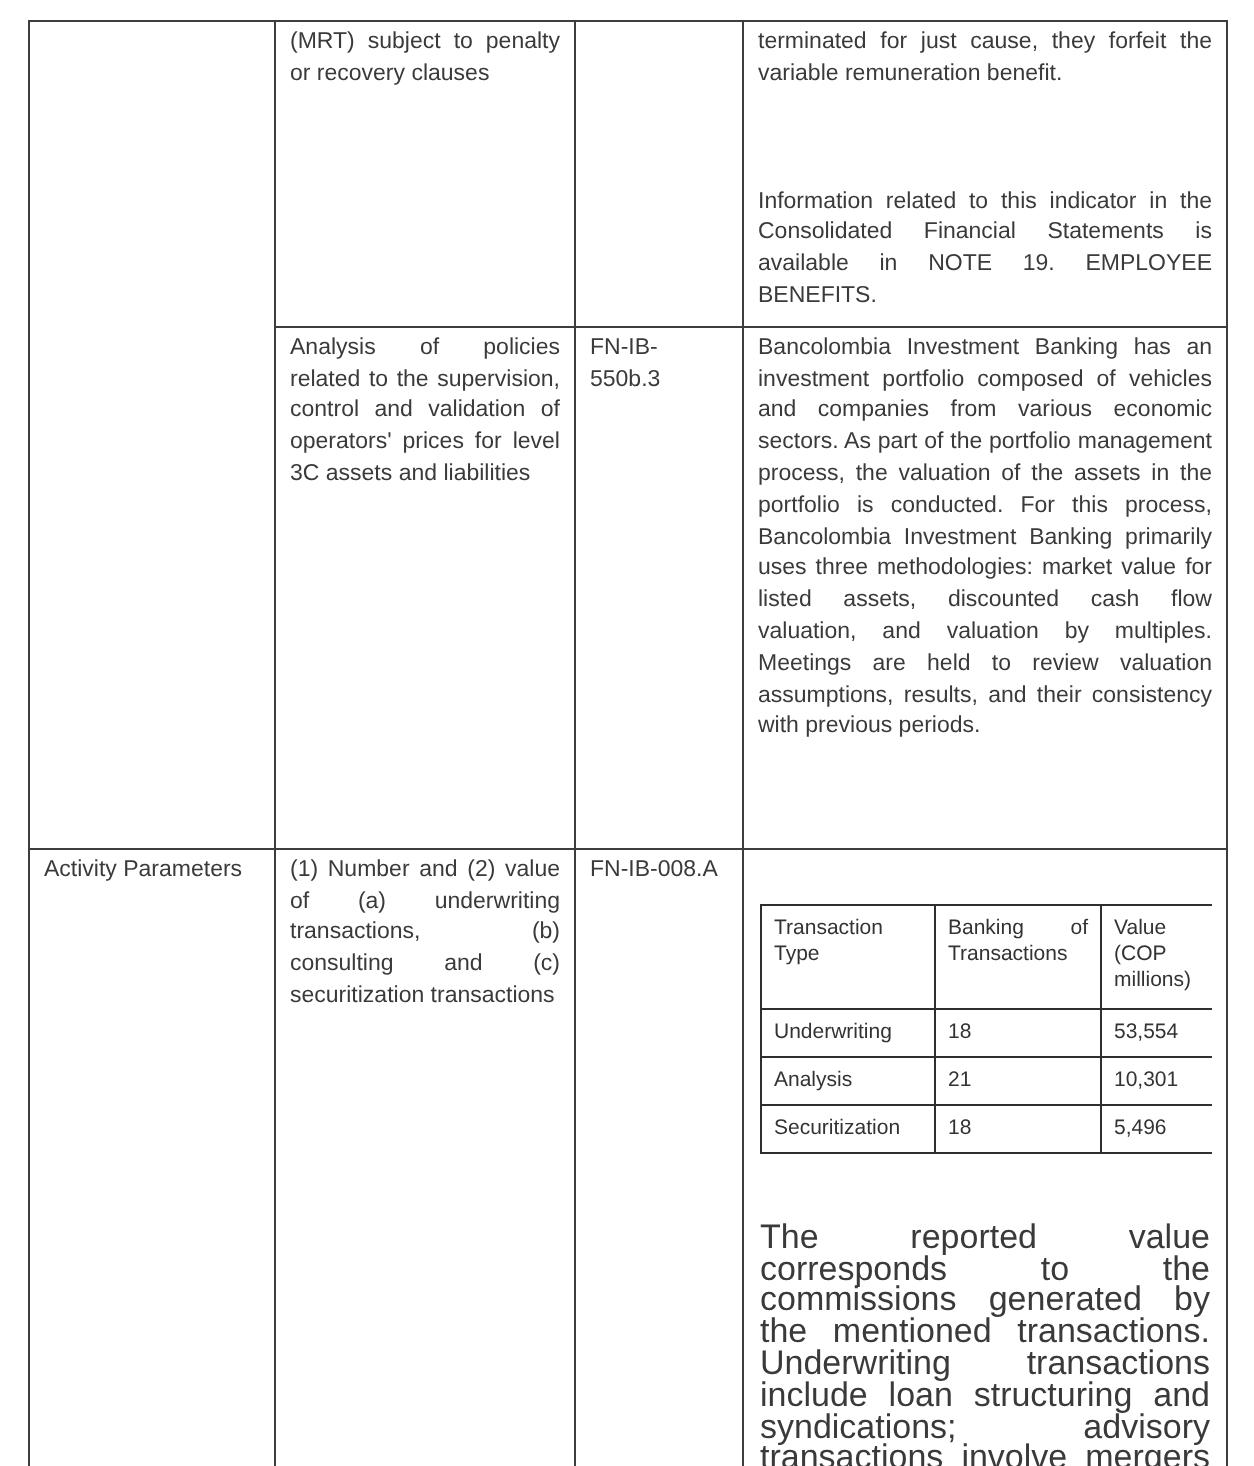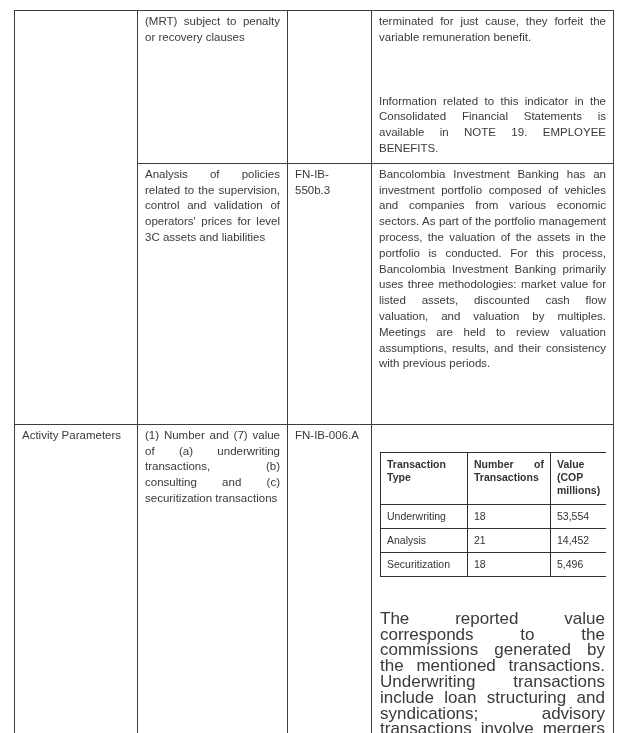--- a/index.html
+++ b/index.html
@@ -72,21 +72,21 @@
   table.inner th, table.inner td {
     border: 1px solid #2f2f2f;
     vertical-align: top;
     padding: 5px 6px 4px 6px;
     font-size: 10.5px;
     line-height: 13px;
     color: #333333;
     overflow: hidden;
   }
   table.inner th {
-    font-weight: bold;
+    font-weight: normal;
     text-align: left;
     text-align: justify;
   }
   tr.inner-head { height: 52px; }
   tr.inner-row { height: 24px; }
 
   .post-table-para {
     margin: 34px 1px 0 1px;
     text-align: justify;
     font-size: 17px;
@@ -132,49 +132,49 @@
             <p>Bancolombia Investment Banking has an investment portfolio composed of vehicles and companies from various economic sectors. As part of the portfolio management process, the valuation of the assets in the portfolio is conducted. For this process, Bancolombia Investment Banking primarily uses three methodologies: market value for listed assets, discounted cash flow valuation, and valuation by multiples. Meetings are held to review valuation assumptions, results, and their consistency with previous periods.</p>
           </div>
         </td>
       </tr>
 
       <tr class="row-3">
         <td class="category-cell">
           <span>Activity Parameters</span>
         </td>
         <td class="justify">
-          <p>(1) Number and (7) value of (a) underwriting transactions, (b) consulting and (c) securitization transactions</p>
+          <p>(1) Number and (2) value of (a) underwriting transactions, (b) consulting and (c) securitization transactions</p>
         </td>
         <td>
-          <span>FN-IB-006.A</span>
+          <span>FN-IB-008.A</span>
         </td>
         <td class="response-activity">
           <div class="activity-wrap">
 
             <table class="inner">
               <colgroup>
                 <col style="width:87px">
                 <col style="width:83px">
                 <col style="width:60px">
               </colgroup>
               <tbody>
                 <tr class="inner-head">
                   <th>Transaction Type</th>
-                  <th>Number of Transactions</th>
+                  <th>Banking of Transactions</th>
                   <th>Value (COP millions)</th>
                 </tr>
                 <tr class="inner-row">
                   <td>Underwriting</td>
                   <td>18</td>
                   <td>53,554</td>
                 </tr>
                 <tr class="inner-row">
                   <td>Analysis</td>
                   <td>21</td>
-                  <td>14,452</td>
+                  <td>10,301</td>
                 </tr>
                 <tr class="inner-row">
                   <td>Securitization</td>
                   <td>18</td>
                   <td>5,496</td>
                 </tr>
               </tbody>
             </table>
 
             <p class="post-table-para">The reported value corresponds to the commissions generated by the mentioned transactions. Underwriting transactions include loan structuring and syndications; advisory transactions involve mergers and acquisitions, equity investments, and special situations; securitization transactions involve capital market</p>

